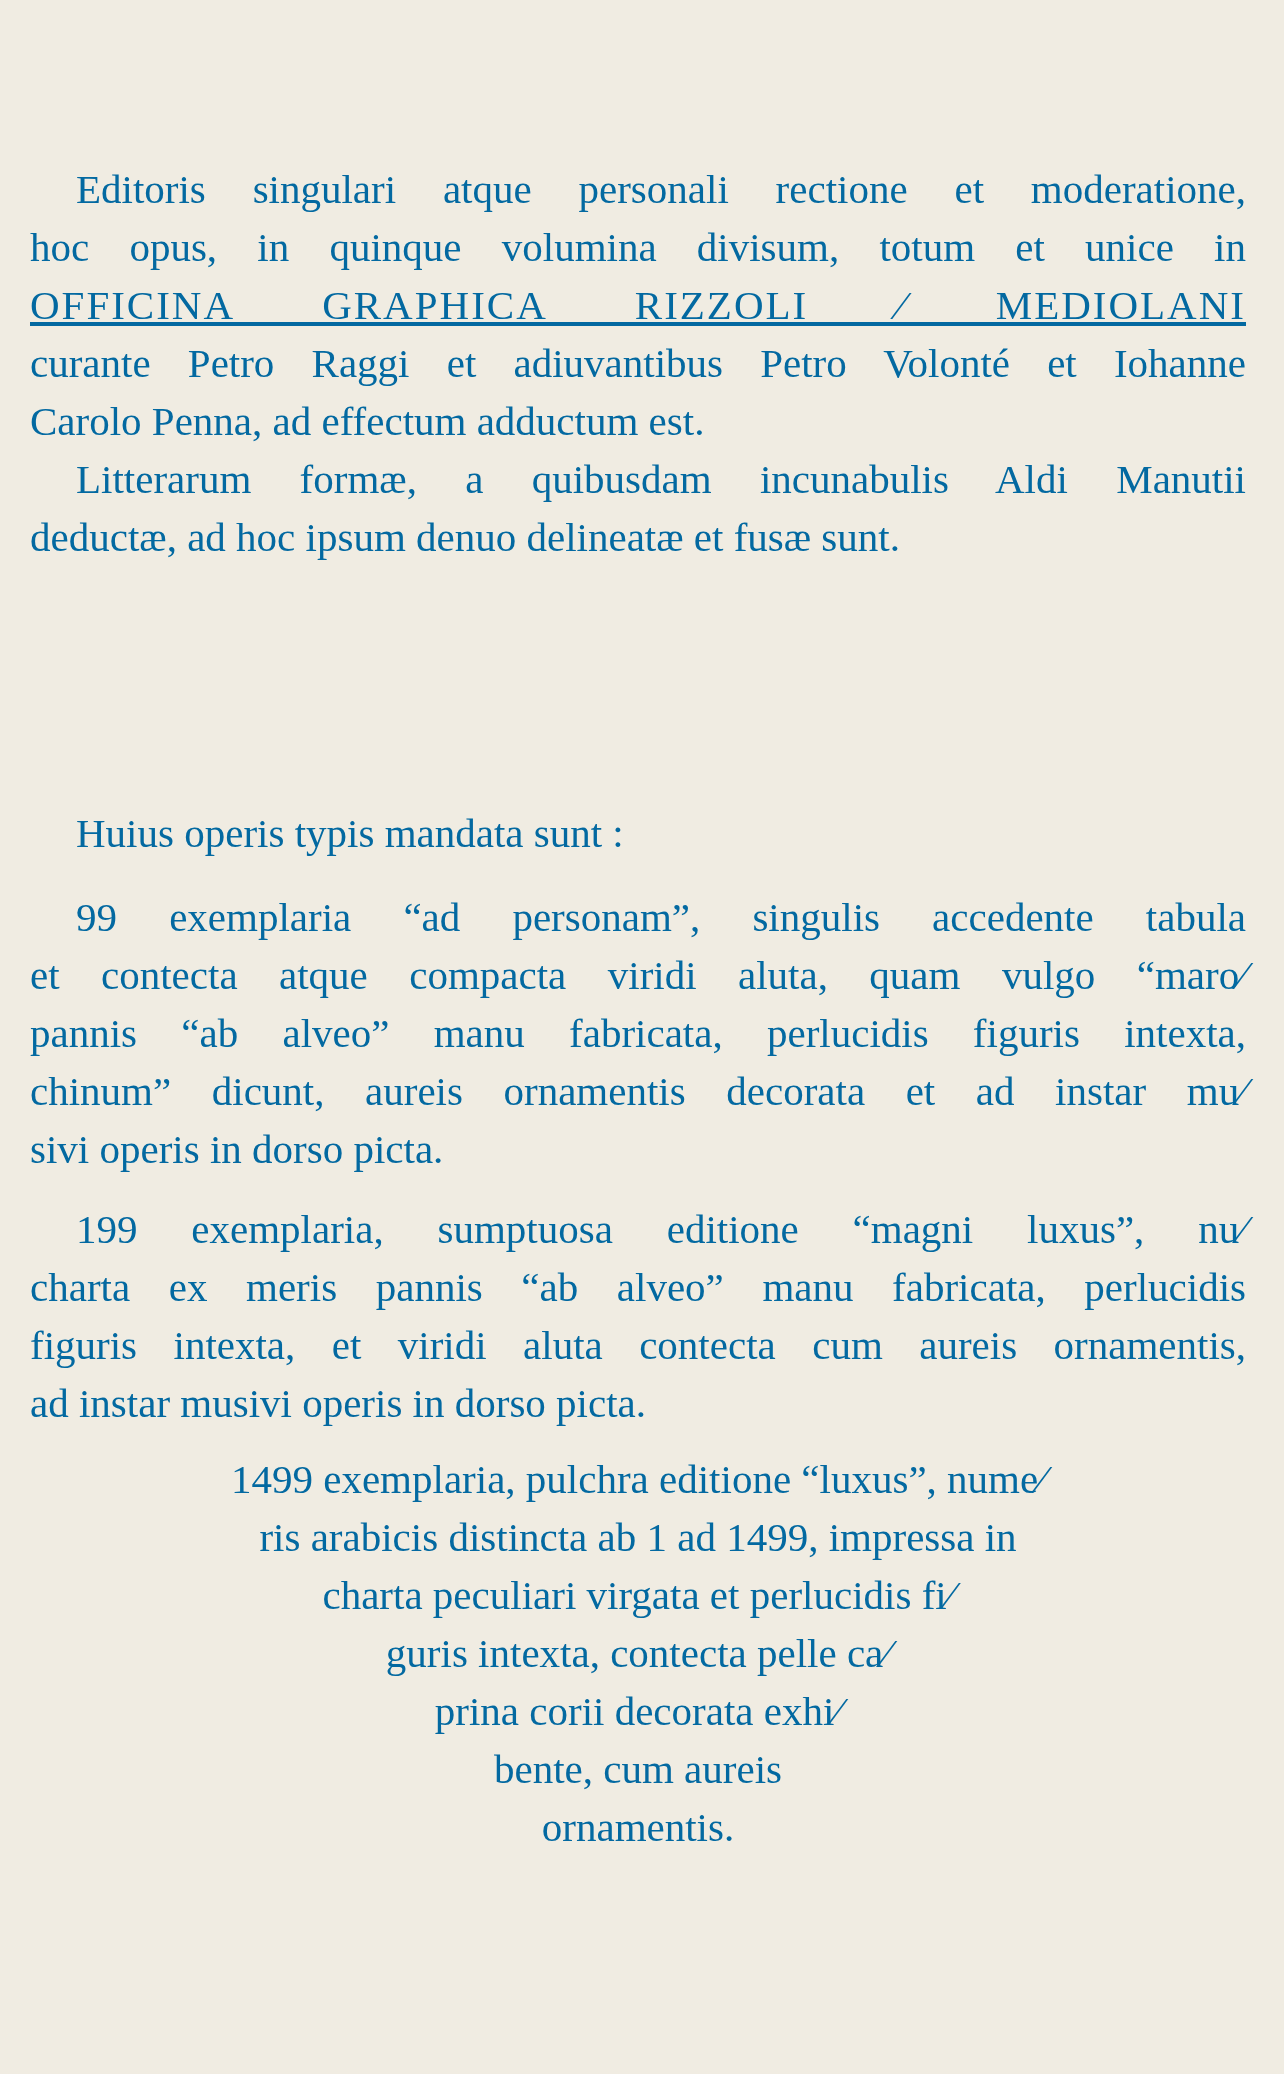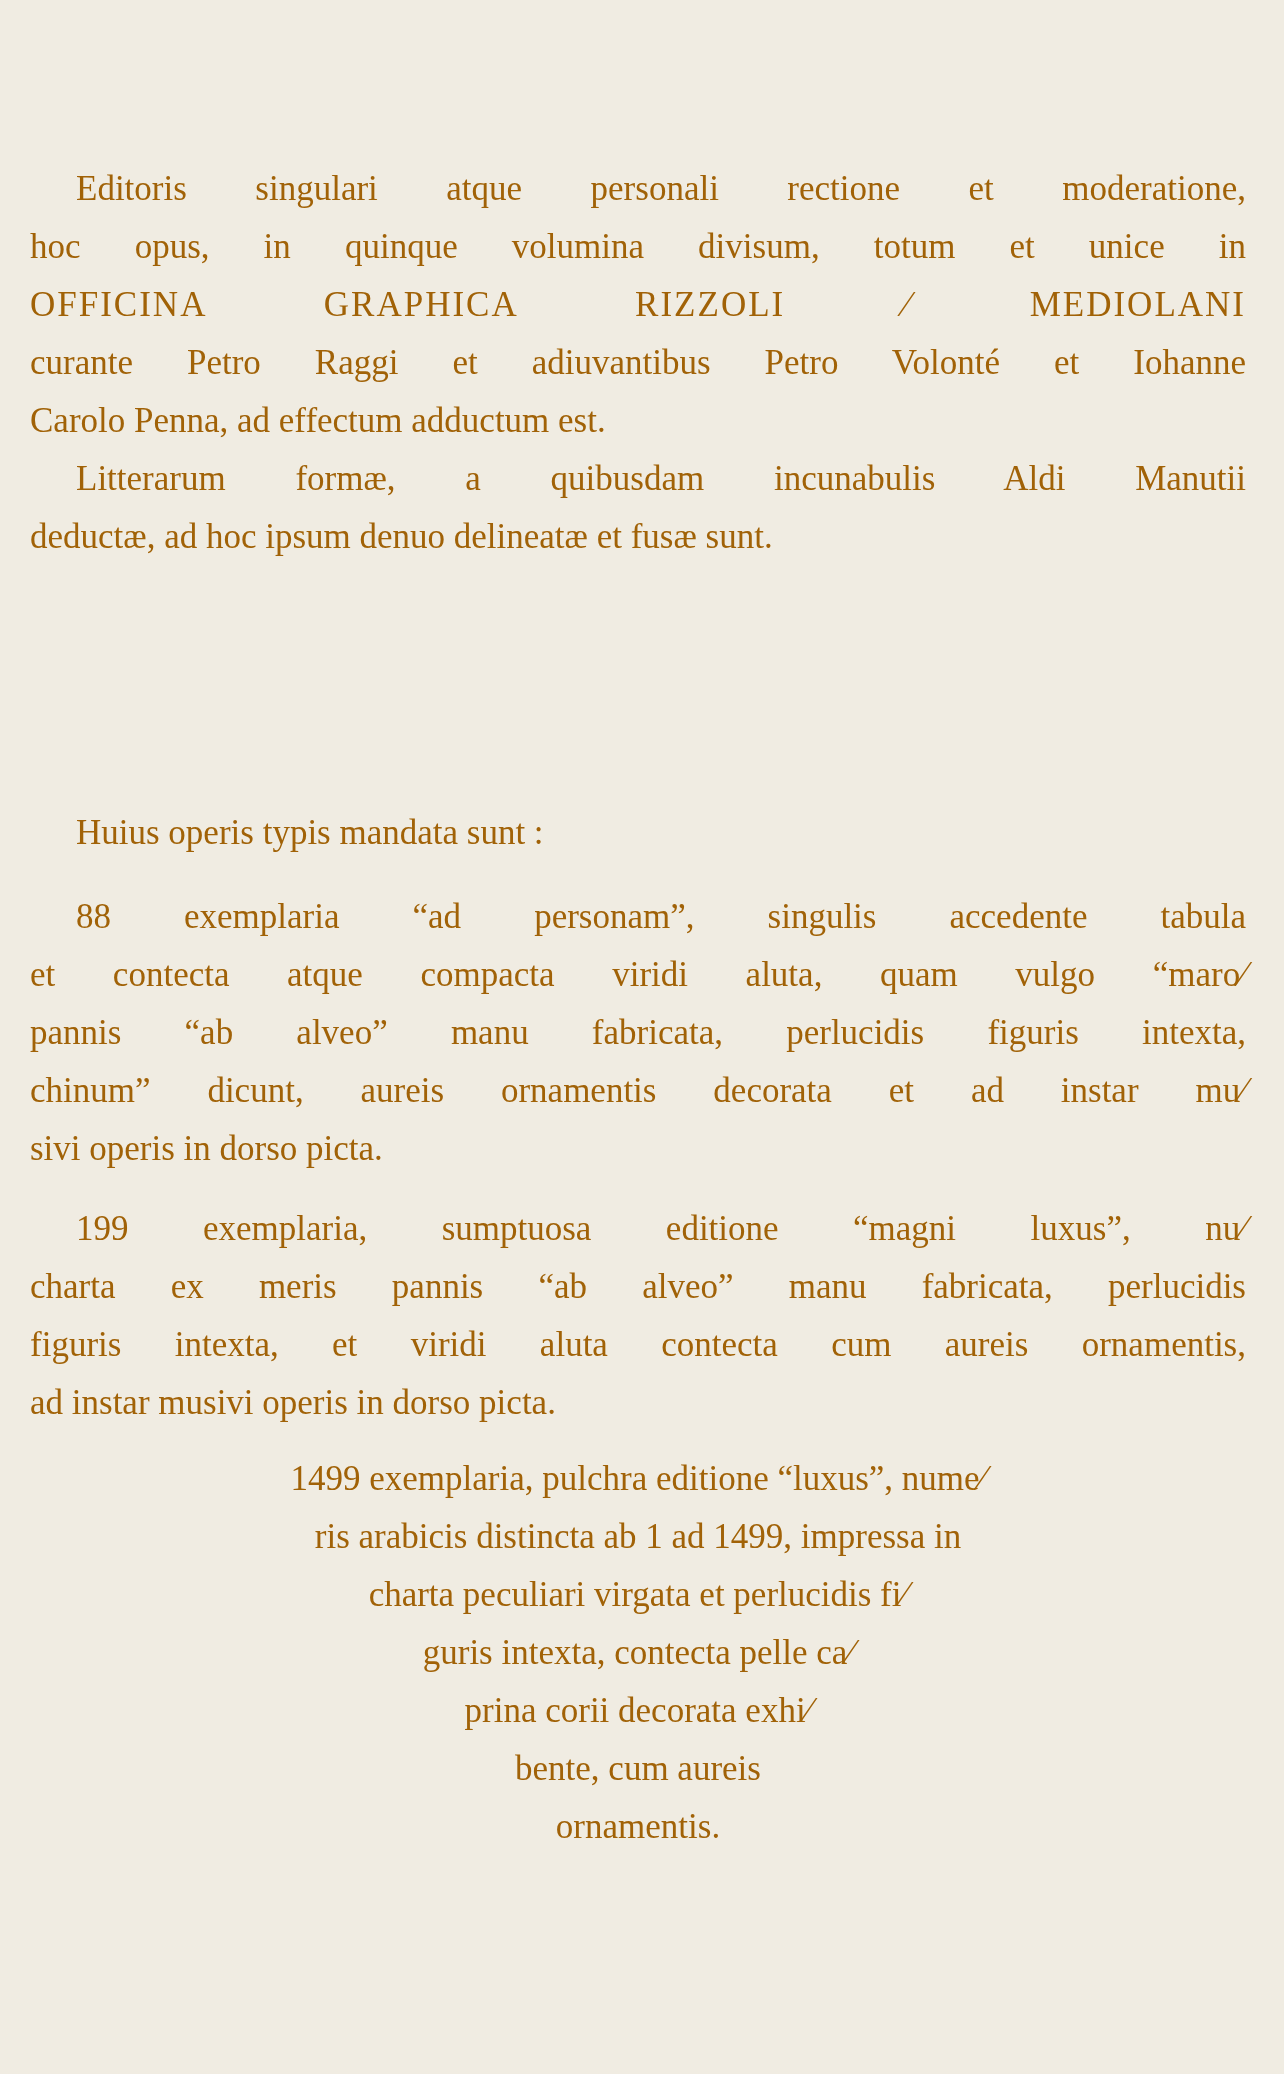--- a/index.html
+++ b/index.html
@@ -7,35 +7,35 @@
     position: relative;
     width: 1284px;
     height: 2074px;
     background: #f0ece2;
     overflow: hidden;
   }
   .text {
     box-sizing: border-box;
     padding: 160px 38px 0 30px;
     font-family: "Liberation Serif", "DejaVu Serif", serif;
-    font-size: 35px;
+    font-size: 41px;
     line-height: 58px;
-    color: #a16207;
+    color: #0369a1;
     -webkit-font-smoothing: antialiased;
   }
   .para { margin: 0; }
   .ln { display: block; white-space: normal; }
   
   .jl { text-align: justify; text-align-last: justify; }
   
   .cl { text-align: center; }
   
   .ind { padding-left: 46px; }
   
-  .caps { letter-spacing: 2px; }
+  .caps { letter-spacing: 2px; text-decoration: underline; }
   .p-litterarum { margin-top: 0; font-family: Liberation Serif, serif; }
   .p-huius { margin-top: 238px; }
   .p-99 { margin-top: 26px; }
   .p-199 { margin-top: 22px; }
   .p-1499 { margin-top: 18px; }
 </style>
 </head>
 <body>
 
 <div class="page">
@@ -52,21 +52,21 @@
     <p class="para p-litterarum">
       <span class="ln jl ind">Litterarum formæ, a quibusdam incunabulis Aldi Manutii</span>
       <span class="ln">deductæ, ad hoc ipsum denuo delineatæ et fusæ sunt.</span>
     </p>
 
     <p class="para p-huius">
       <span class="ln ind">Huius operis typis mandata sunt :</span>
     </p>
 
     <p class="para p-99">
-      <span class="ln jl ind">88 exemplaria “ad personam”, singulis accedente tabula</span>
+      <span class="ln jl ind">99 exemplaria “ad personam”, singulis accedente tabula</span>
       <span class="ln jl">et contecta atque compacta viridi aluta, quam vulgo “maro⁄</span>
       <span class="ln jl">pannis “ab alveo” manu fabricata, perlucidis figuris intexta,</span>
       <span class="ln jl">chinum” dicunt, aureis ornamentis decorata et ad instar mu⁄</span>
       <span class="ln">sivi operis in dorso picta.</span>
     </p>
 
     <p class="para p-199">
       <span class="ln jl ind">199 exemplaria, sumptuosa editione “magni luxus”, nu⁄</span>
       <span class="ln jl">charta ex meris pannis “ab alveo” manu fabricata, perlucidis</span>
       <span class="ln jl">figuris intexta, et viridi aluta contecta cum aureis ornamentis,</span>

